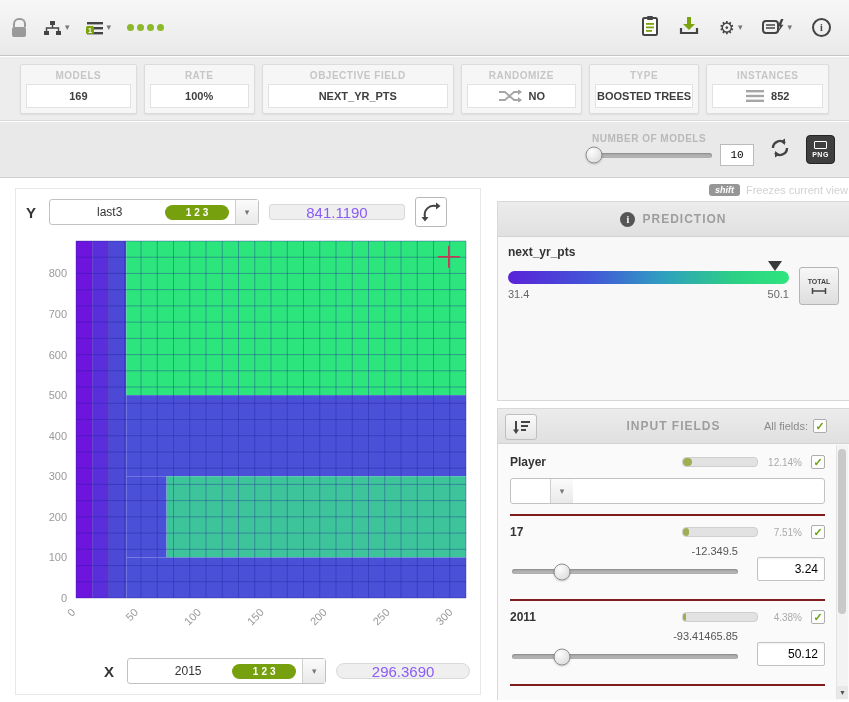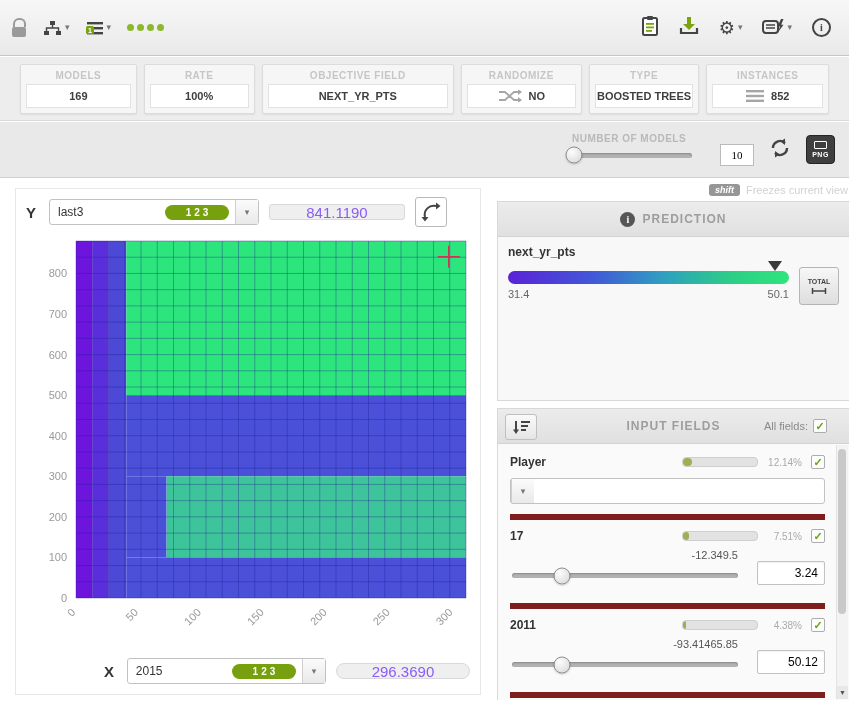--- a/index.html
+++ b/index.html
@@ -43,33 +43,33 @@
   .nm-group{display:flex;flex-direction:column;}
   .nm-label{font-size:10px;font-weight:bold;color:#b9b9b9;letter-spacing:.5px;}
   .nm-row{display:flex;align-items:center;gap:8px;}
   .slider-track{position:relative;height:5px;background:#b3b3b3;border-radius:3px;
                 box-shadow:inset 0 1px 2px rgba(0,0,0,.25);}
   .nm-track{width:120px;}
   .slider-handle{position:absolute;top:50%;width:15px;height:15px;border-radius:50%;
                  background:radial-gradient(circle at 35% 30%,#fdfdfd,#d5d5d5);
                  border:1px solid #8e8e8e;transform:translate(-50%,-50%);box-shadow:0 1px 2px rgba(0,0,0,.2);}
   .nm-value{width:28px;height:18px;border:1px solid #bbb;font-size:11px;text-align:center;
-            font-family:Liberation Serif, serif;background:#fff;margin-left:20px;}
+            font-family:Liberation Mono, monospace;background:#fff;}
   .png-btn{width:27px;height:27px;background:#3f3f3f;border:1px solid #242424;border-radius:4px;
            color:#fff;display:flex;flex-direction:column;align-items:center;justify-content:center;gap:2px;cursor:pointer;}
   .png-frame{width:11px;height:6px;border:1px solid #fff;border-radius:1px;}
   .png-txt{font-size:7px;font-weight:bold;letter-spacing:.5px;}
 
   
   .chart-panel{position:absolute;left:15px;top:188px;width:466px;height:507px;box-sizing:border-box;
                background:#fff;border:1px solid #e8e8e8;display:flex;flex-direction:column;}
   .axis-row{display:flex;align-items:center;gap:10px;padding:8px 10px 6px;}
   .axis-letter{font-size:15px;font-weight:bold;color:#333;width:13px;}
   .field-select{height:26px;background:#fff;border:1px solid #c2c2c2;border-radius:3px;
-                display:flex;align-items:center;box-sizing:border-box;cursor:pointer;}
+                display:flex;align-items:center;box-sizing:border-box;cursor:pointer;padding-left:39px;}
   .fs-label{padding:0 8px;font-size:12px;color:#333;flex:1;white-space:nowrap;}
   .fs-badge{background:#76a00e;color:#fff;font-size:10px;font-weight:bold;letter-spacing:3px;
             border-radius:8px;width:64px;text-align:center;padding:2px 0 2px 3px;margin-right:6px;box-sizing:border-box;}
   .fs-caret{width:22px;align-self:stretch;border-left:1px solid #cfcfcf;
             background:linear-gradient(#fbfbfb,#e9e9e9);display:flex;align-items:center;justify-content:center;}
   .axis-value{height:16px;background:#efefef;border:1px solid #d9d9d9;border-radius:3px;
               display:flex;align-items:center;justify-content:center;font-size:15px;color:#8b5cf6;box-sizing:border-box;}
   .swap-btn{width:30px;height:28px;background:#fff;border:1px solid #b9b9b9;border-radius:3px;
             display:flex;align-items:center;justify-content:center;cursor:pointer;}
   #heatmap-svg{margin-left:2px;}
@@ -110,21 +110,21 @@
 
   
   .if-panel{height:292px;}
   .if-sort-btn{position:absolute;left:7px;top:5px;width:30px;height:24px;border:1px solid #bfbfbf;border-radius:3px;
                background:linear-gradient(#fafafa,#e5e5e5);display:flex;align-items:center;justify-content:center;cursor:pointer;}
   .if-allfields{position:absolute;right:22px;display:flex;align-items:center;gap:5px;font-size:11px;color:#8a8a8a;}
   .checkbox{width:14px;height:14px;background:#fdfdfd;border:1px solid #adadad;border-radius:2px;
             display:flex;align-items:center;justify-content:center;color:#6fa31a;font-size:11px;
             font-weight:bold;box-sizing:border-box;cursor:pointer;}
   .if-body{position:relative;height:256px;padding:2px 24px 0 12px;box-sizing:border-box;background:#fafafa;}
-  .fb{padding:9px 0 10px;border-bottom:6px solid #7f1d1d;}
+  .fb{padding:9px 0 10px;border-bottom:2px solid #7f1d1d;}
   .fb:last-child{border-bottom:none;}
   .fb-head{display:flex;align-items:center;}
   .fb-name{font-size:12px;font-weight:bold;color:#333;flex:1;}
   .imp-bar{width:74px;height:8px;background:#e2e2e2;border:1px solid #cfcfcf;border-radius:4px;
            overflow:hidden;margin-right:6px;}
   .imp-fill{height:100%;background:#9fae53;border-radius:4px;}
   .imp-label{font-size:10px;color:#aaa;width:38px;text-align:right;margin-right:9px;}
   .fb-select{margin-top:9px;}
   .slider-area{position:relative;margin-top:6px;height:44px;}
   .range-labels{position:absolute;left:2px;top:0;width:226px;display:flex;justify-content:flex-end;

